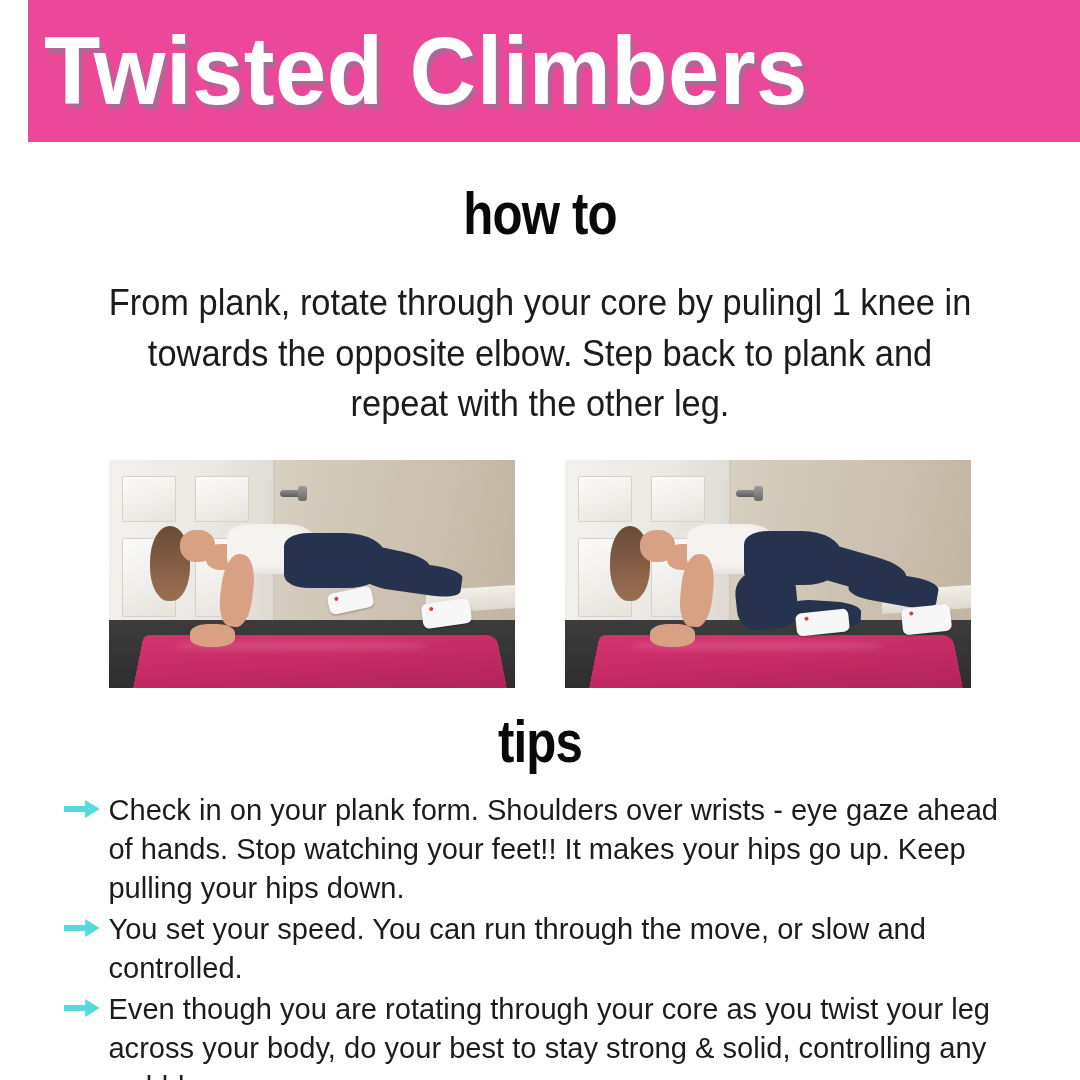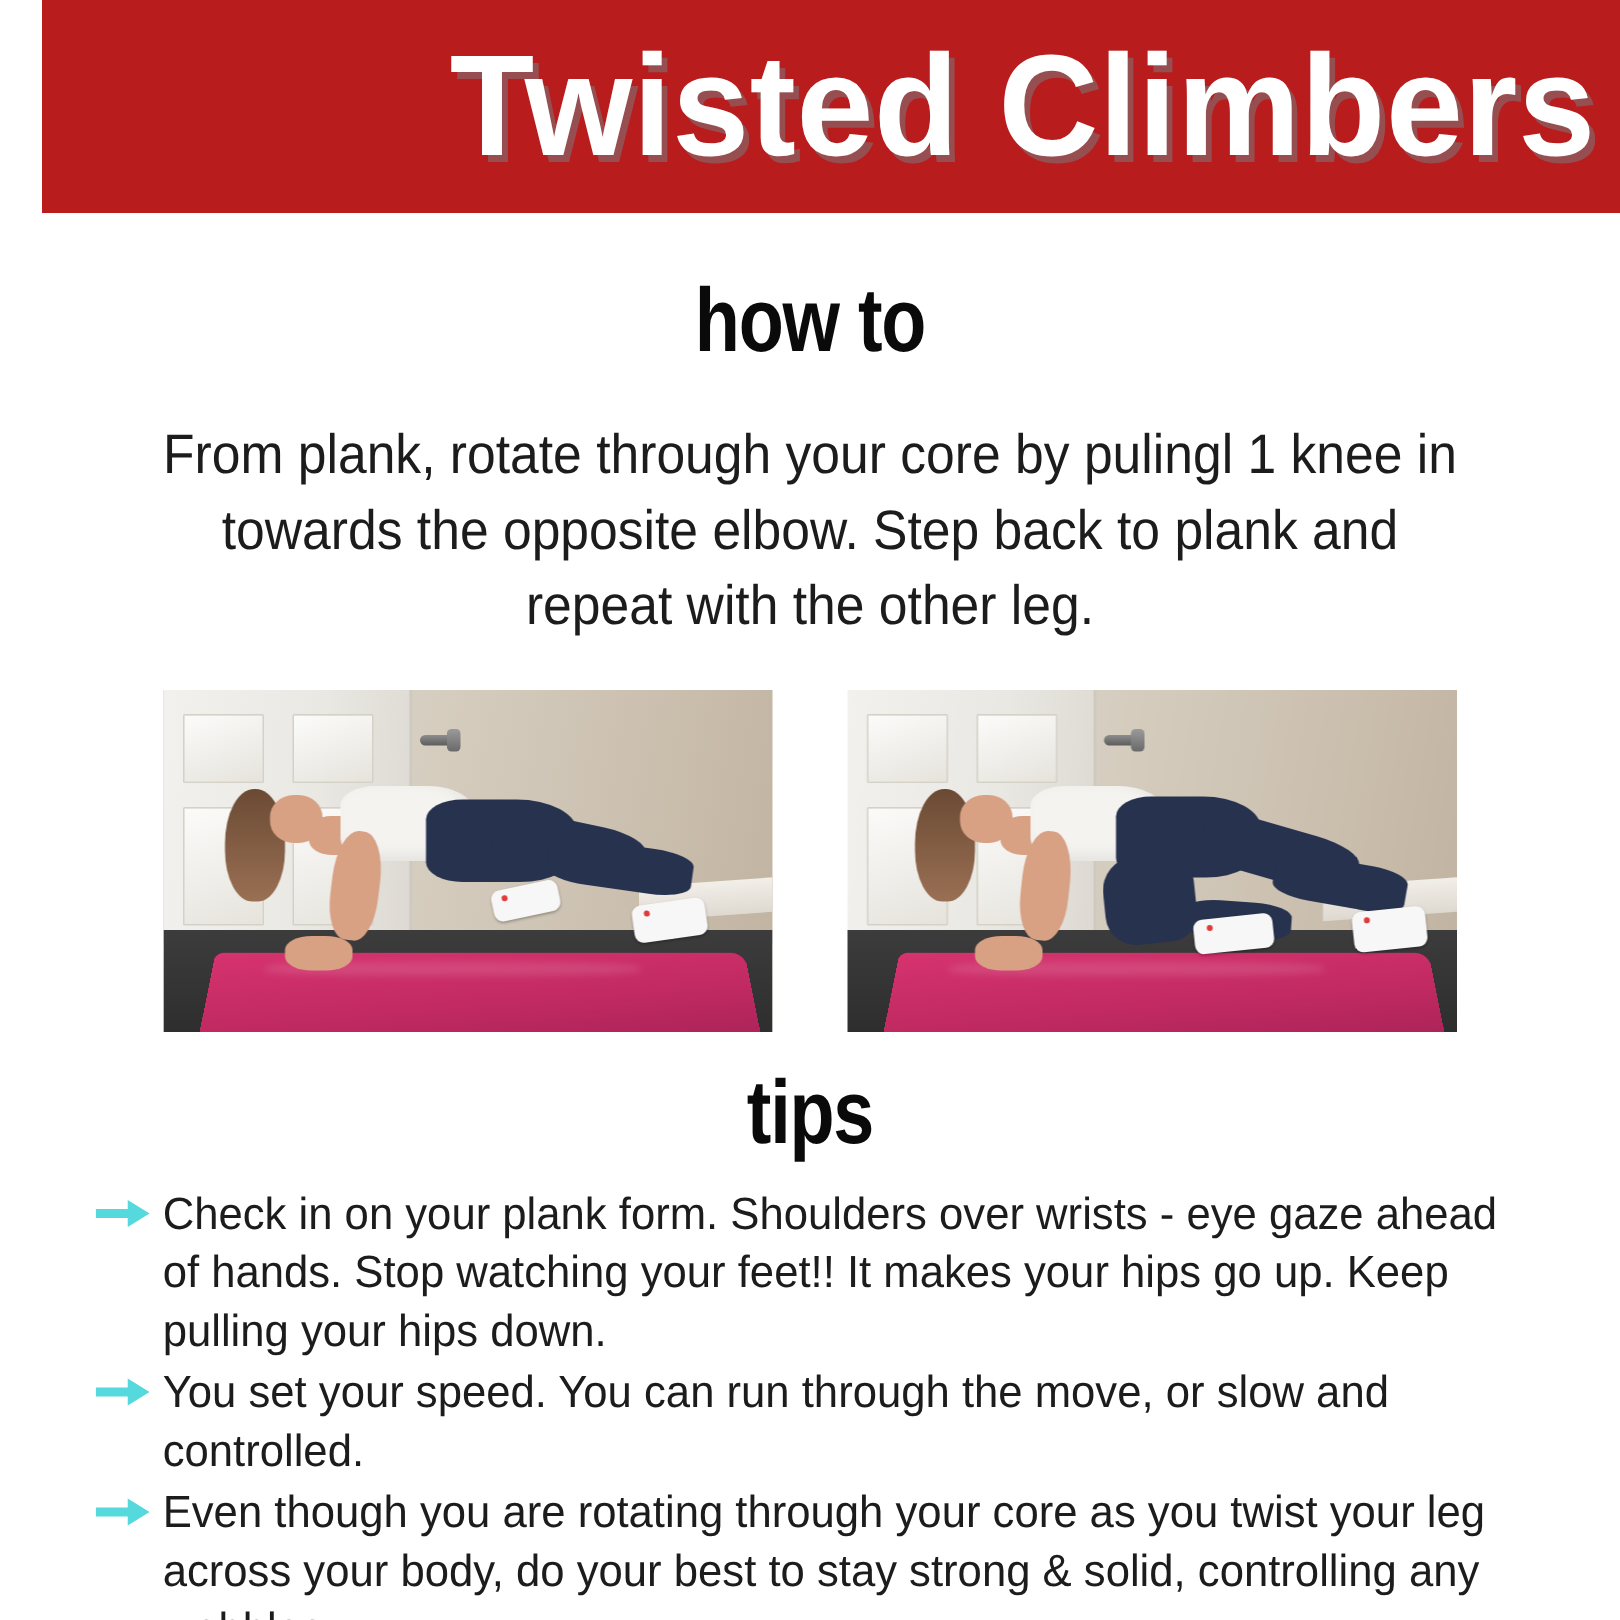--- a/index.html
+++ b/index.html
@@ -12,22 +12,22 @@
   .page {
     position:relative;
     width:1080px; height:1080px;
     background:#ffffff;
     display:flex; flex-direction:column;
   }
 
   
   .header {
     height:142px;
-    background:#b91c1c;
-    display:flex; align-items:center; justify-content:flex-end;
+    background:#ec4899;
+    display:flex; align-items:center; justify-content:flex-start;
     flex:0 0 142px;
     margin-left:28px;
   }
   .header-title {
     font-family:"Liberation Sans Narrow","Liberation Sans", sans-serif;
     font-weight:700;
     font-size:96px;
     line-height:1;
     color:#ffffff;
     letter-spacing:0.5px;

